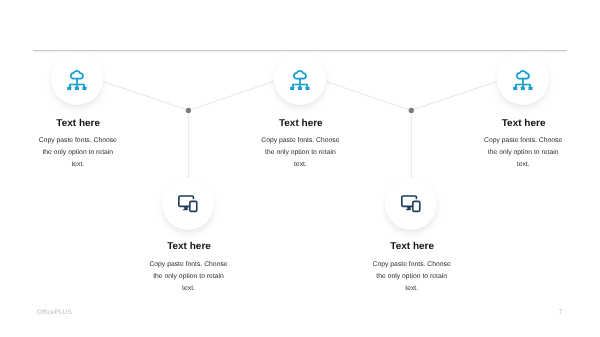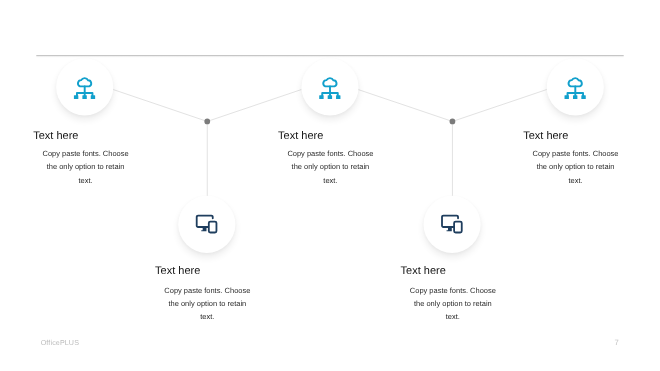--- a/index.html
+++ b/index.html
@@ -9,21 +9,21 @@
   .slide{position:relative;width:600px;height:337px;background:#fff;overflow:hidden;}
 
   .toprule{position:absolute;left:33px;top:50px;width:534px;height:2px;background:linear-gradient(to bottom,#c6c6c6 0%,#c6c6c6 55%,#ececec 55%,#f7f7f7 100%);}
 
   svg.conn{position:absolute;left:0;top:0;width:600px;height:337px;}
 
   .circle{position:absolute;width:52px;height:52px;border-radius:50%;background:#fff;
     box-shadow:0 4px 7px rgba(0,0,0,0.075), 0 1px 3px rgba(0,0,0,0.035);
     display:flex;align-items:center;justify-content:center;}
 
-  .title{position:absolute;text-align:left;font-weight:normal;font-size:10px;color:#131313;white-space:nowrap;}
+  .title{position:absolute;text-align:center;font-weight:bold;font-size:10px;color:#131313;white-space:nowrap;}
   .body{position:absolute;text-align:center;font-size:6.8px;color:#2b2b2b;line-height:12.2px;}
 
   .brand{position:absolute;left:37px;top:308.5px;font-size:6.5px;color:#bdbdbd;letter-spacing:.1px;}
   .pageno{position:absolute;right:37.5px;top:308.8px;font-size:7px;color:#bdbdbd;}
 
   
   .n1 .circle,.n3 .circle,.n5 .circle{top:53.3px;}
   .n2 .circle,.n4 .circle{top:177.6px;}
 </style>
 </head>

